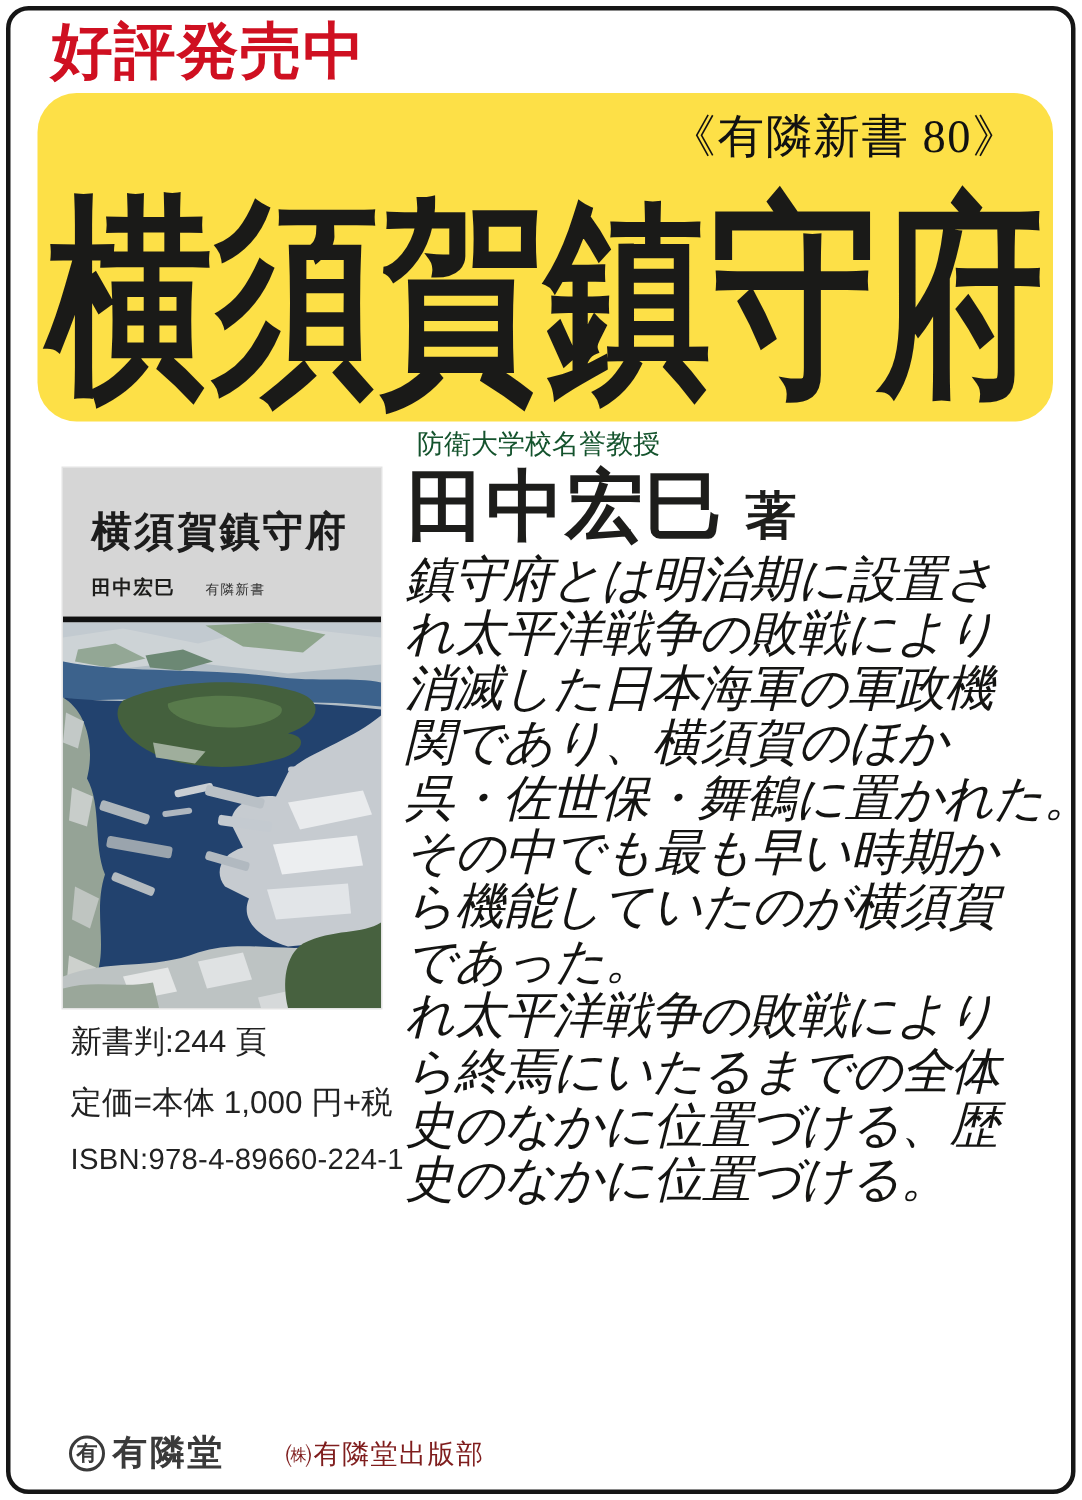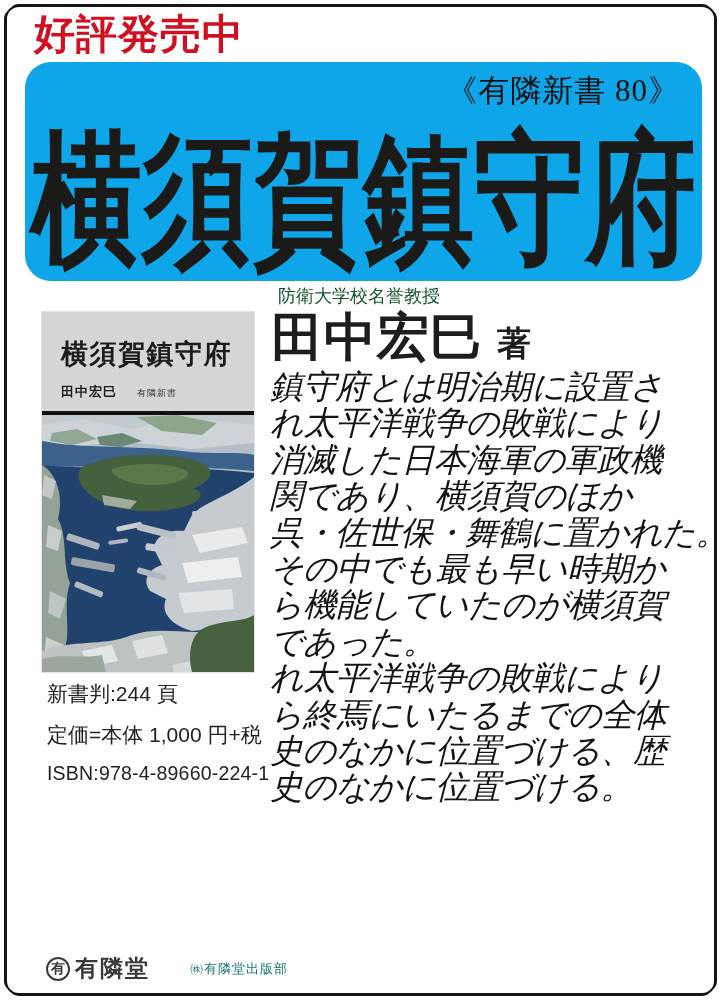--- a/index.html
+++ b/index.html
@@ -1,35 +1,34 @@
 <!DOCTYPE html>
 <html lang="ja"><head>
 <meta charset="utf-8">
 <style>
   html,body{margin:0;padding:0;background:#ffffff;}
   .page{
     position:relative;width:721px;height:1000px;background:#ffffff;
     overflow:hidden;color:#1d1d1b;
     font-family:"Liberation Serif","DejaVu Serif",serif;
-    border-radius:31px;
   }
   .page-frame{
     position:absolute;left:4px;top:4px;width:707px;height:986px;
     border:3px solid #161616;border-radius:15px;pointer-events:none;
   }
   
   .sale-badge{
     position:absolute;left:34px;top:7px;
     font-family:"Liberation Sans","DejaVu Sans",sans-serif;
     font-weight:900;font-size:41px;letter-spacing:1px;color:#cf1021;
   }
   
   .banner{
     position:absolute;left:25px;top:62px;width:677px;height:219px;
-    background:#0ea5e9;border-radius:26px;
+    background:#fde047;border-radius:26px;
   }
   .series-label{
     position:absolute;top:8px;right:22px;
     font-size:31px;letter-spacing:1px;color:#111;
   }
   .main-title{
     position:absolute;left:6px;bottom:6px;
     font-size:143px;line-height:1.05;font-weight:900;white-space:nowrap;
     transform:scaleX(0.775);transform-origin:left bottom;color:#1a1a18;
   }
@@ -76,21 +75,21 @@
   
   .footer{
     position:absolute;left:46px;top:953px;display:flex;align-items:center;
   }
   .logo-mark{
     width:24px;height:24px;border:2px solid #3a3a3a;border-radius:50%;
     display:flex;align-items:center;justify-content:center;
     font-size:14px;font-weight:700;color:#3a3a3a;box-sizing:border-box;
   }
   .logo-text{font-size:23px;font-weight:600;letter-spacing:2px;margin-left:5px;color:#3a3a3a;}
-  .publisher{font-size:13px;margin-left:40px;color:#0f766e;letter-spacing:1px;}
+  .publisher{font-size:18px;margin-left:40px;color:#7f1d1d;letter-spacing:1px;}
 </style>
 </head>
 <body>
 
 <div class="page">
   <div class="page-frame"></div>
 
   <div class="sale-badge">好評発売中</div>
 
   <div class="banner">

